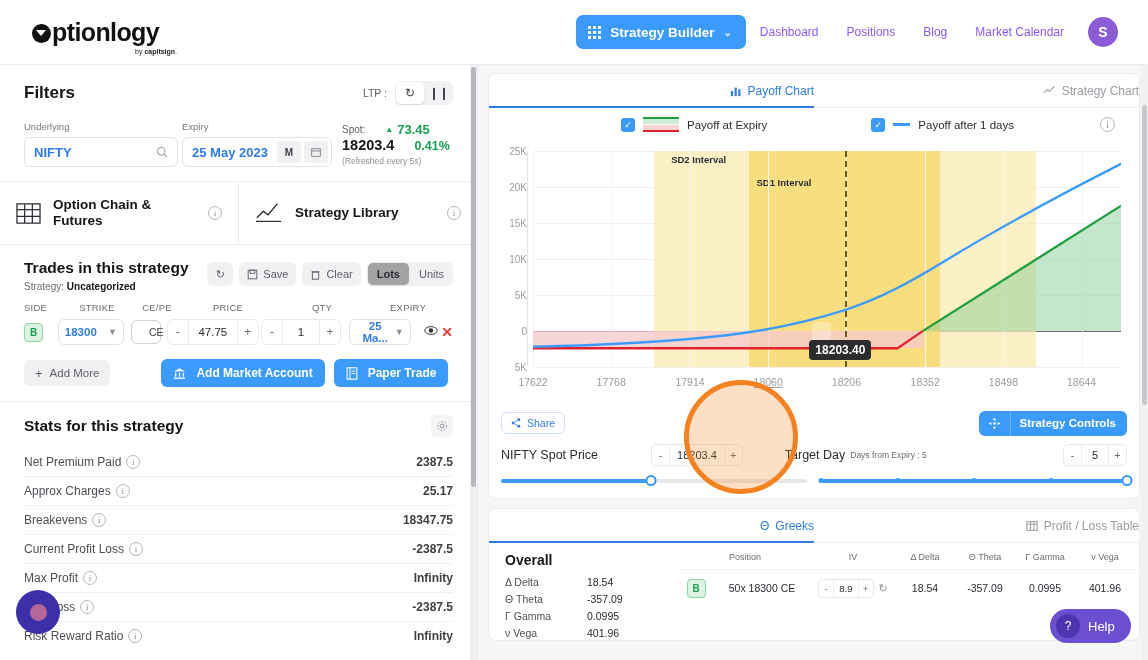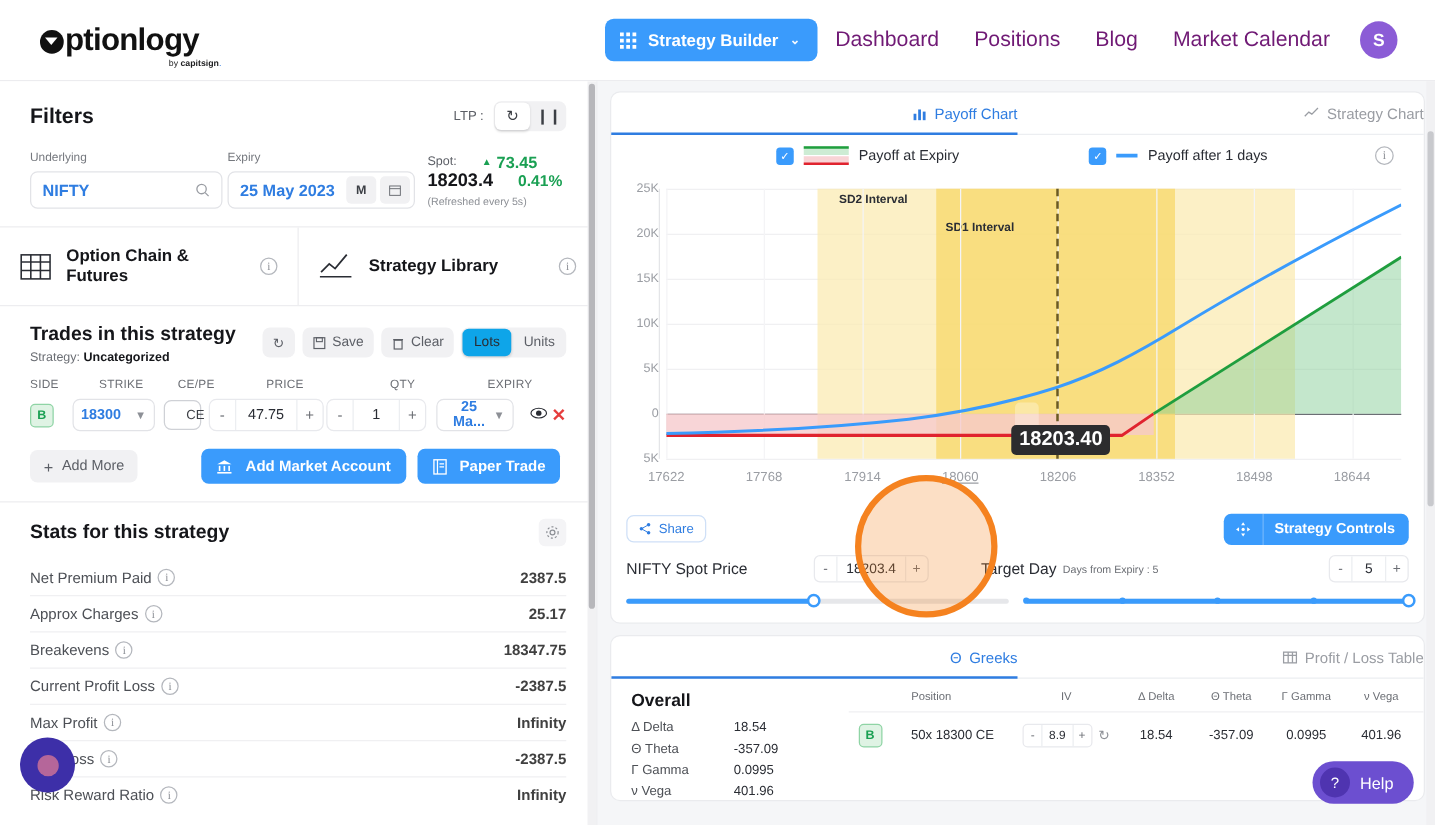--- a/index.html
+++ b/index.html
@@ -48,21 +48,21 @@
   .nav-primary {
     background: #3a9bfc; color: #fff; border-radius: 7px;
     height: 34px; display: flex; align-items: center;
     padding: 0 14px 0 12px; gap: 9px;
     font-size: 13.5px; font-weight: 600; cursor: pointer;
   }
   .grid-icon { display: grid; grid-template-columns: repeat(3,3px); grid-gap: 2px; }
   .grid-icon i { width: 3px; height: 3px; background: #fff; display: block; }
   .chev { font-size: 10px; opacity: .95; }
   .nav-link {
-    font-size: 17px; color: #701a75; padding: 0 14px;
+    font-size: 12px; color: #8b5cf6; padding: 0 14px;
     cursor: pointer; white-space: nowrap;
   }
   .avatar {
     width: 30px; height: 30px; border-radius: 50%;
     background: #8b5cd6; color: #fff; font-size: 14px; font-weight: 600;
     display: flex; align-items: center; justify-content: center;
     margin-left: 10px; cursor: pointer;
   }
 
   
@@ -145,21 +145,21 @@
   .t-title { font-size: 15.5px; font-weight: bold; color: #15161a; }
   .t-sub { font-size: 10px; color: #6b6e74; margin-top: 4px; }
   .t-sub b { color: #15161a; font-weight: bold; }
   .t-actions { margin-left: auto; display: flex; align-items: center; gap: 6px; padding-top: 3px; }
   .gbtn {
     background: #f1f1f3; border-radius: 6px; height: 24px; display: flex; align-items: center;
     gap: 5px; padding: 0 8px; font-size: 11px; color: #5c5f66; cursor: pointer;
   }
   .seg { background: #f1f1f3; border-radius: 6px; display: flex; height: 24px; align-items:center; padding:0; }
   .seg span { font-size: 11px; padding: 0 9px; color: #5c5f66; height:22px; display:flex;align-items:center; cursor:pointer;}
-  .seg span.on { background: #0ea5e9; border-radius: 5px; margin: 0 1px; box-shadow: 0 1px 2px rgba(0,0,0,.12); color:#2a2d34; }
+  .seg span.on { background: #a3a3a3; border-radius: 5px; margin: 0 1px; box-shadow: 0 1px 2px rgba(0,0,0,.12); color:#2a2d34;font-weight:bold; }
 
   .tbl-head { display: flex; padding: 10px 24px 0 24px; font-size: 9.5px; color: #6b6e74; letter-spacing: .2px;}
   .c-side { width: 36px; }
   .c-strike { width: 74px; text-align: center; }
   .c-cepe { width: 46px; text-align: center; }
   .c-price { width: 96px; text-align: center; }
   .c-qty { width: 92px; text-align: center; }
   .c-exp { width: 80px; text-align: center; }
 
   .tbl-row { display: flex; align-items: center; padding: 6px 24px 0 24px; }
@@ -253,21 +253,21 @@
   .ygrid.zero { background:#6b6e74; height:1px; }
   .xtick { position:absolute; top:calc(100% + 9px); transform:translateX(-50%); font-size:10.5px; color:#9a9da3; }
   .xgrid { position:absolute; top:0; bottom:0; width:1px; background:#f4f4f6; }
   .axisline { position:absolute; left:-6px; top:0; bottom:0; width:1px; background:#e4e5e8; }
   .band { position:absolute; top:0; bottom:0; }
   .sd2 { background:#fbeab0; opacity:.72; }
   .sd1 { background:#f7d96c; opacity:.78; }
   .bandlbl { position:absolute; font-size:9.5px; font-weight:bold; color:#2a2d34; }
   .vline { position:absolute; top:0; bottom:0; width:0; border-left:2px dashed #6b5a20; }
   .tip {
-    position:absolute; background:#2c2c2e; color:#fff; font-size:16px; font-weight:bold;
+    position:absolute; background:#2c2c2e; color:#fff; font-size:12px; font-weight:bold;
     padding:3px 6px; border-radius:4px; white-space:nowrap;
   }
   .tipghost {
     position:absolute; background:rgba(255,255,255,.30); border-radius:4px;
     padding:5px 8px; font-size:9px; color:rgba(90,70,40,.34); line-height:1.5; white-space:nowrap;
   }
   .redfill { position:absolute; background:#f6c9cc; opacity:.78; }
 
   .ctrls { padding: 8px 12px 12px 12px; }
   .ctrl-top { display: flex; align-items: center; height: 24px; text-align: right; }

